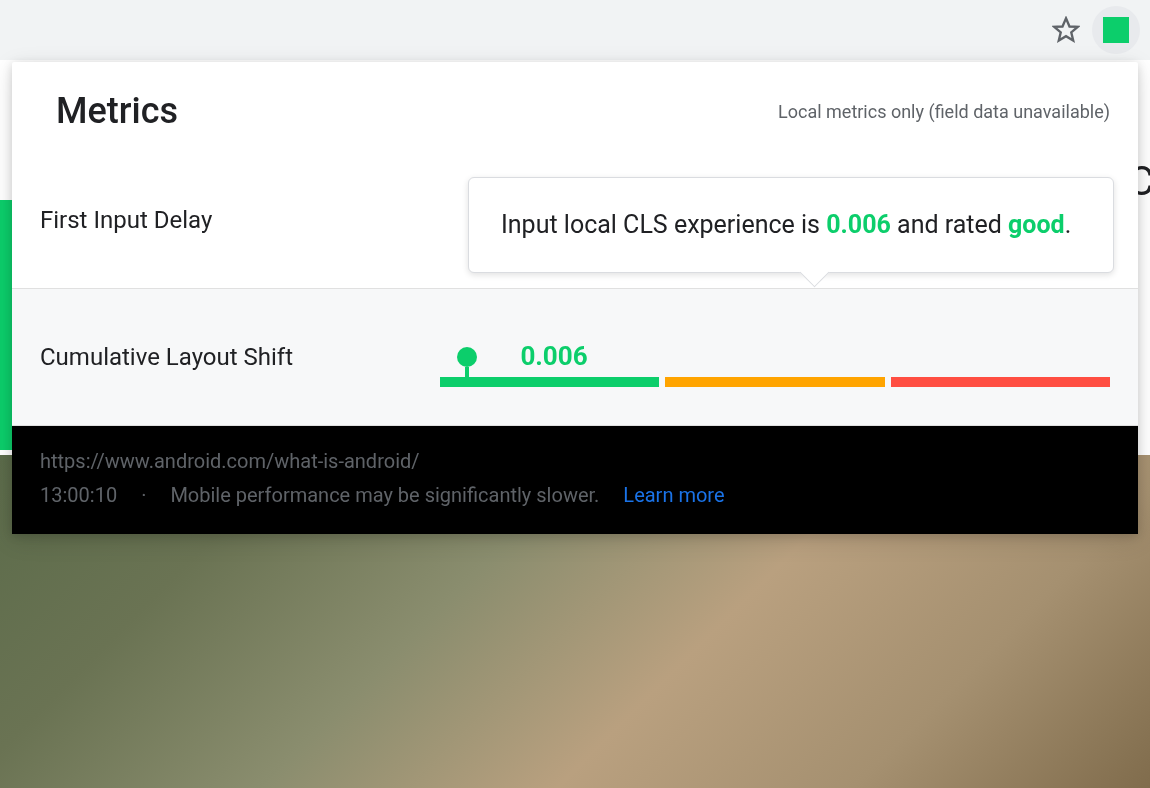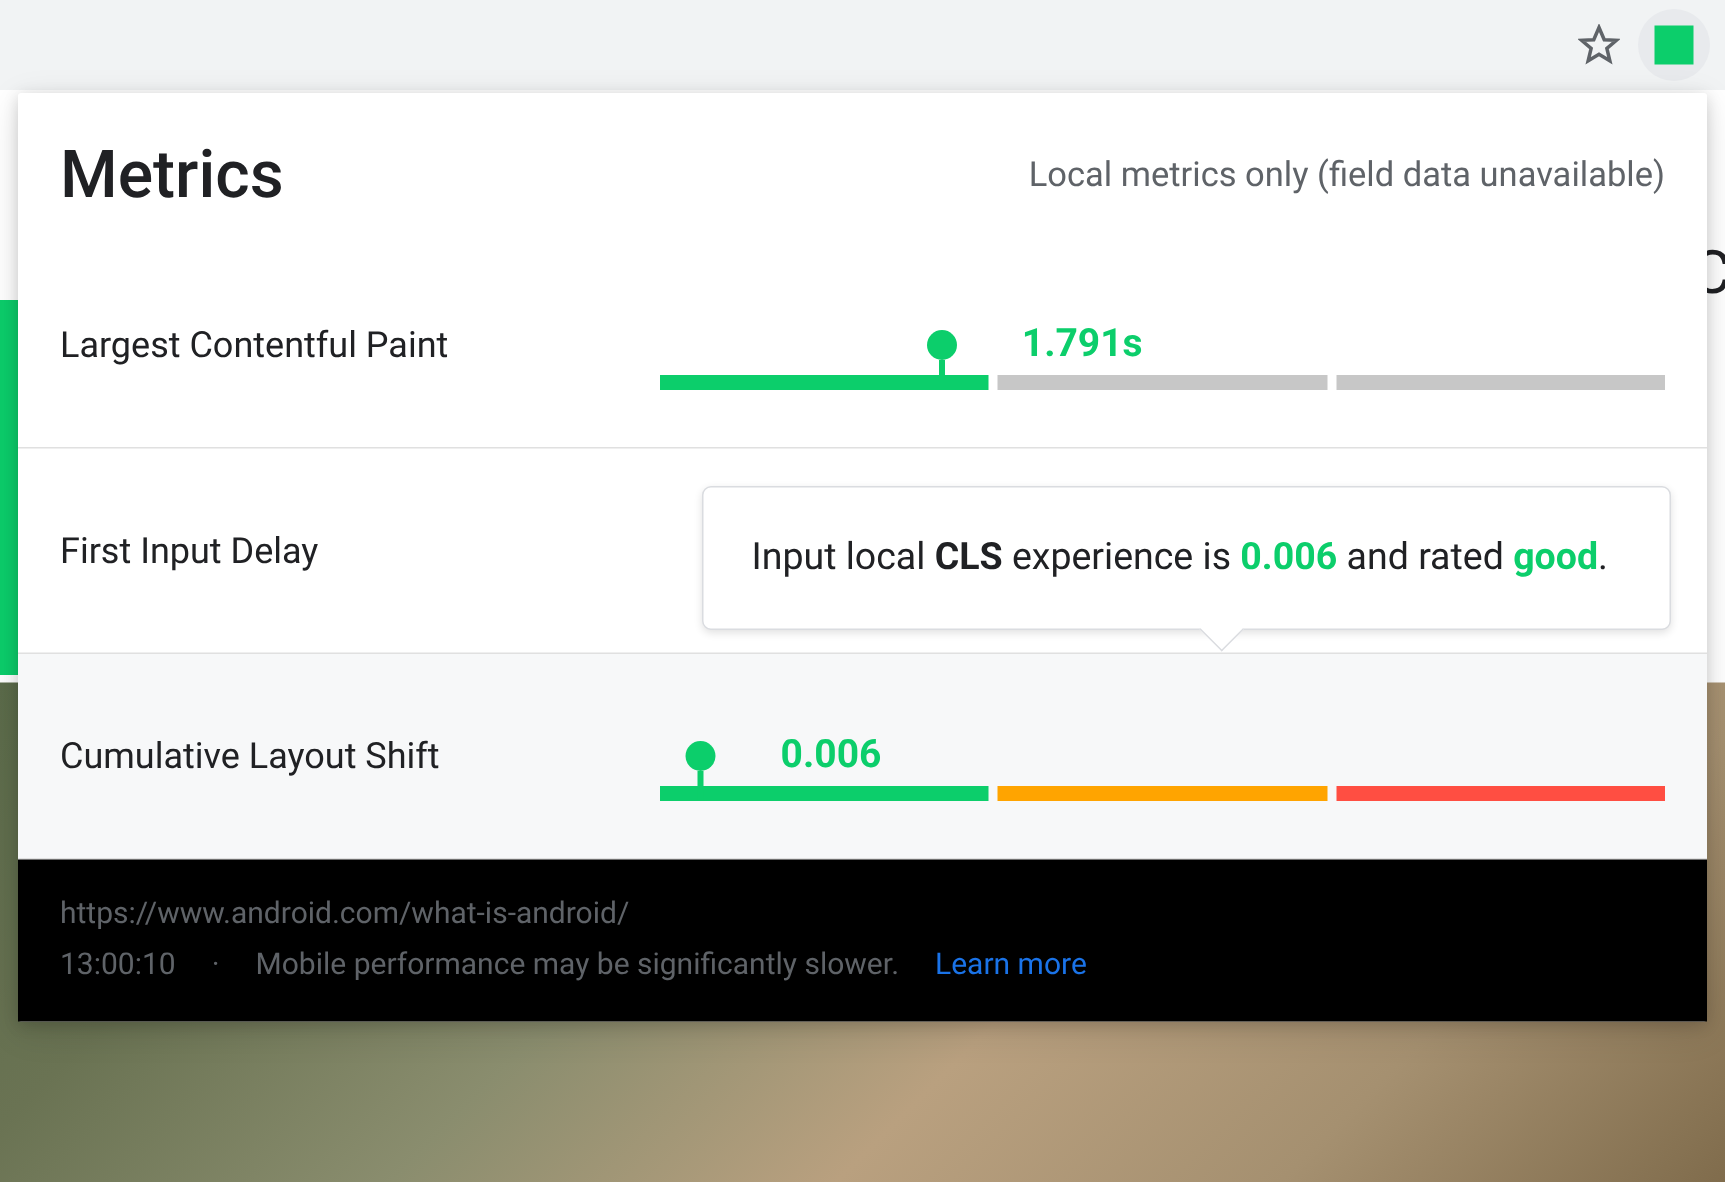--- a/index.html
+++ b/index.html
@@ -92,26 +92,27 @@
       border-radius: 2px;
       z-index: 10;
     }
     .panel-header {
       display: flex;
       align-items: center;
       justify-content: space-between;
       padding: 28px 28px 10px 28px;
     }
     .panel-title {
-      font-size: 44px;
+      font-size: 36px;
       font-weight: 500;
       color: #202124;
+      margin-left: 16px;
     }
     .panel-subtitle {
-      font-size: 23px;
+      font-size: 18px;
       color: #5f6368;
     }
     .metrics-body {
       padding: 10px 0 0 0;
     }
     .metric-row {
       display: flex;
       align-items: center;
       padding: 38px 28px;
       border-bottom: 1px solid #e0e0e0;
@@ -195,21 +196,21 @@
       position: absolute;
       bottom: -11px;
       left: 52%;
       width: 20px;
       height: 20px;
       background: #fff;
       border-right: 1px solid #dadce0;
       border-bottom: 1px solid #dadce0;
       transform: rotate(45deg);
     }
-    .tooltip .metric-abbr { font-weight: 700; }
+    .tooltip .metric-abbr { font-weight: 400; }
     .tooltip .tt-val { font-weight: 700; color: #0CCE6B; }
     .tooltip .tt-rating { font-weight: 700; color: #0CCE6B; }
     .panel-footer {
       padding: 18px 28px 22px 28px;
       font-size: 20px;
       color: #5f6368;
       line-height: 1.7;
       border-top: 1px solid #e0e0e0;
       background: #000000;
     }
@@ -245,35 +246,20 @@
 
 <div class="panel">
 
   <div class="panel-header">
     <div class="panel-title">Metrics</div>
     <div class="panel-subtitle">Local metrics only (field data unavailable)</div>
   </div>
 
   <div class="metrics-body">
 
-    <div class="metric-row">
-      <div class="metric-label">Largest Contentful Paint</div>
-      <div class="gauge-wrap">
-        <div class="gauge-track">
-          <div class="gauge-seg green" style="flex:33"></div>
-          <div class="gauge-seg grey" style="flex:33"></div>
-          <div class="gauge-seg grey" style="flex:33"></div>
-        </div>
-        <div class="gauge-marker gauge-good" style="left:28%">
-          <div class="gauge-dot"></div>
-          <div class="gauge-stem"></div>
-        </div>
-        <div class="gauge-value" style="left:36%">1.791s</div>
-      </div>
-    </div>
 
     <div class="metric-row">
       <div class="metric-label">First Input Delay</div>
       <div class="gauge-wrap"></div>
     </div>
 
     <div class="metric-row highlighted last">
       <div class="metric-label">Cumulative Layout Shift</div>
       <div class="gauge-wrap">
         <div class="gauge-track">

